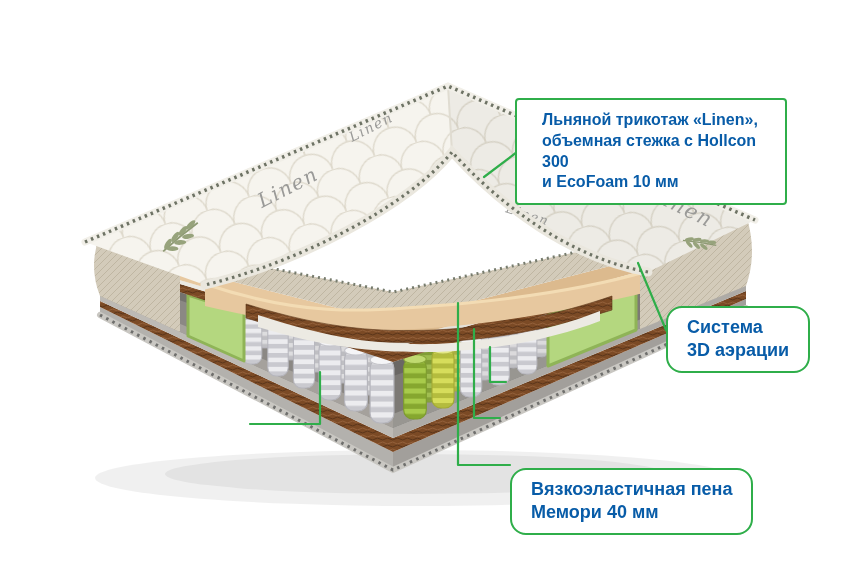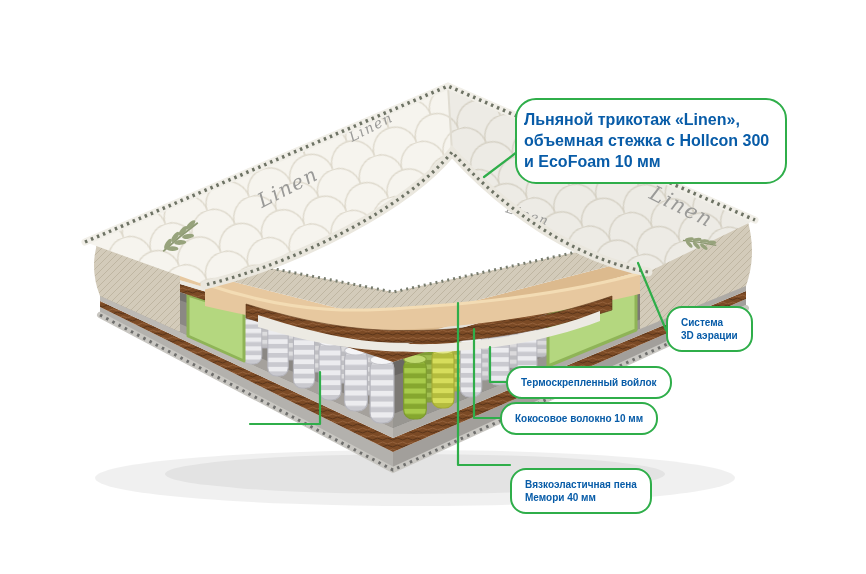--- a/index.html
+++ b/index.html
@@ -1,22 +1,22 @@
 <!DOCTYPE html>
 <html><head>
 <meta charset="utf-8">
 <style>
   html,body{margin:0;padding:0;background:#fff;}
   .stage{position:relative;width:866px;height:574px;background:#ffffff;overflow:hidden;
          font-family:"Liberation Sans",sans-serif;}
   .stage svg{position:absolute;left:0;top:0;}
   .callout{position:absolute;background:#ffffff;border:2.5px solid #2fae4a;border-radius:16px;
-           color:#085ca8;font-weight:bold;font-size:10px;line-height:1.3;
-           padding:8px 13px;white-space:pre-line;box-sizing:border-box;z-index:3;}
-  .c-cover{left:515px;top:98px;width:272px;font-size:16px;border-radius:21px;padding:10px 7px;}
+           color:#085ca8;font-weight:bold;font-size:18px;line-height:1.3;
+           padding:8px 19px;white-space:pre-line;box-sizing:border-box;z-index:3;}
+  .c-cover{left:515px;top:98px;width:272px;font-size:16px;border-radius:4px;padding:10px 25px;}
   .c-aeration{left:666px;top:306px;}
   .c-felt{left:506px;top:366px;}
   .c-coconut{left:500px;top:402px;}
   .c-memory{left:510px;top:440px;margin-top:28px;}
   .c-springs{left:112px;top:398px;}
   .linen-text{font-family:"DejaVu Serif",serif;font-style:italic;letter-spacing:1.5px;fill:#9a9a98;}
 </style>
 </head>
 <body>
 
@@ -194,18 +194,16 @@
       <path d="M 510,465 L 458,465 L 458,303"></path>
       <path d="M 320,372 L 320,424 L 250,424"></path>
     </g>
   </svg>
 
   <div class="callout c-cover">Льняной трикотаж «Linen»,
 объемная стежка с Hollcon 300
 и EcoFoam 10 мм</div>
   <div class="callout c-aeration">Система
 3D аэрации</div>
-  <div class="callout c-felt">Термоскрепленный войлок</div>
-  <div class="callout c-coconut">Кокосовое волокно 10 мм</div>
   <div class="callout c-memory">Вязкоэластичная пена
 Мемори 40 мм</div>
 
 </div>
 
 </body></html>

